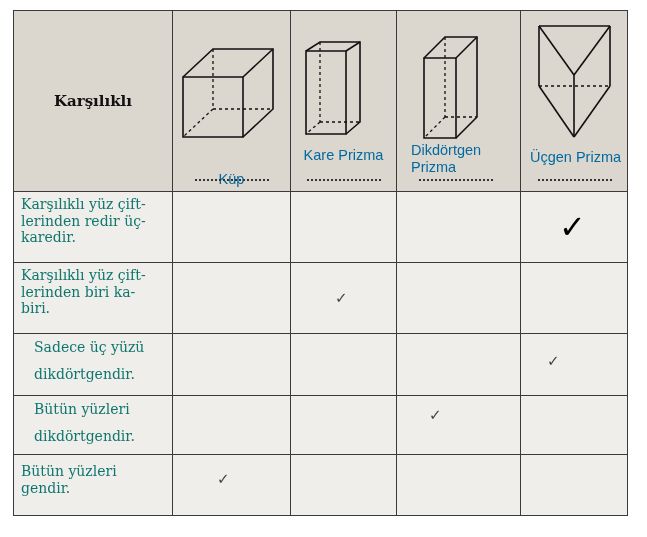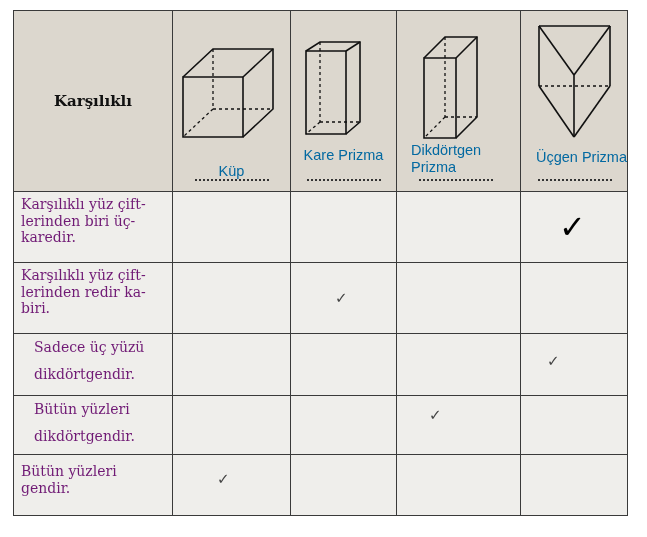--- a/index.html
+++ b/index.html
@@ -22,21 +22,21 @@
   .shape-label {
     position: absolute; left: 0; right: 0;
     font-family: Liberation Sans, sans-serif;
     font-size: 14.5px; font-weight: normal; color: #0369a1;
     text-align: center; line-height: 17px;
   }
   .dots {
     position: absolute; height: 0; border-bottom: 2px dotted #333;
   }
   .prop {
-    font-size: 14px; color: #701a75; line-height: 16.5px;
+    font-size: 14px; color: #0f766e; line-height: 16.5px;
     padding: 4px 4px 0 7px;
   }
   .prop.loose { line-height: 27px; padding-top: 0; padding-left: 20px; }
   .check { position: absolute; color: #444; font-family: "DejaVu Sans", sans-serif; }
   .cell { position: relative; }
 </style>
 </head>
 <body>
 
 <table class="tbl">
@@ -57,21 +57,21 @@
           <polygon points="10,66 70,66 70,126 10,126"></polygon>
           <polyline points="10,66 40,38 100,38 100,98 70,126"></polyline>
           <line x1="70" y1="66" x2="100" y2="38"></line>
         </g>
         <g stroke="#111" stroke-width="1.3" fill="none" stroke-dasharray="3,3">
           <line x1="40" y1="38" x2="40" y2="98"></line>
           <line x1="40" y1="98" x2="100" y2="98"></line>
           <line x1="40" y1="98" x2="10" y2="126"></line>
         </g>
       </svg>
-      <div class="shape-label" style="top:152px">Küp</div>
+      <div class="shape-label" style="top:160px">Küp</div>
       <div class="dots" style="left:22px; width:74px; top:168px;"></div>
     </th>
 
     <th>
       <svg class="shape" width="106" height="180" viewBox="0 0 106 180">
         <g stroke="#111" stroke-width="1.6" fill="none">
           <polygon points="15,40 55,40 55,123 15,123"></polygon>
           <polyline points="15,40 29,31 69,31 69,111 55,123"></polyline>
           <line x1="55" y1="40" x2="69" y2="31"></line>
         </g>
@@ -113,46 +113,46 @@
           <line x1="18" y1="15" x2="18" y2="75"></line>
           <line x1="89" y1="15" x2="89" y2="75"></line>
           <line x1="53" y1="64" x2="53" y2="126"></line>
           <line x1="18" y1="75" x2="53" y2="126"></line>
           <line x1="89" y1="75" x2="53" y2="126"></line>
         </g>
         <g stroke="#111" stroke-width="1.3" fill="none" stroke-dasharray="3,3">
           <line x1="18" y1="75" x2="89" y2="75"></line>
         </g>
       </svg>
-      <div class="shape-label" style="top:138px; left:3px; text-align:right; white-space:nowrap;">Üçgen Prizma</div>
+      <div class="shape-label" style="top:138px; left:3px; text-align:center; white-space:nowrap;">Üçgen Prizma</div>
       <div class="dots" style="left:17px; width:74px; top:168px;"></div>
     </th>
   </tr>
 
   <tr class="body" style="height:71px">
     <td>
       <div class="prop">
         <div>Karşılıklı yüz çift-</div>
-        <div>lerinden biri üç-</div>
+        <div>lerinden redir üç-</div>
         <div>karedir.</div>
       </div>
     </td>
     <td class="cell"></td>
     <td class="cell"></td>
     <td class="cell"></td>
     <td class="cell">
       <span class="check" style="left:38px; top:16px; font-size:32px; color:#000;">✓</span>
     </td>
   </tr>
 
   <tr class="body" style="height:71px">
     <td>
       <div class="prop">
         <div>Karşılıklı yüz çift-</div>
-        <div>lerinden redir ka-</div>
+        <div>lerinden biri ka-</div>
         <div>biri.</div>
       </div>
     </td>
     <td class="cell"></td>
     <td class="cell">
       <span class="check" style="left:44px; top:26px; font-size:15px;">✓</span>
     </td>
     <td class="cell"></td>
     <td class="cell"></td>
   </tr>

